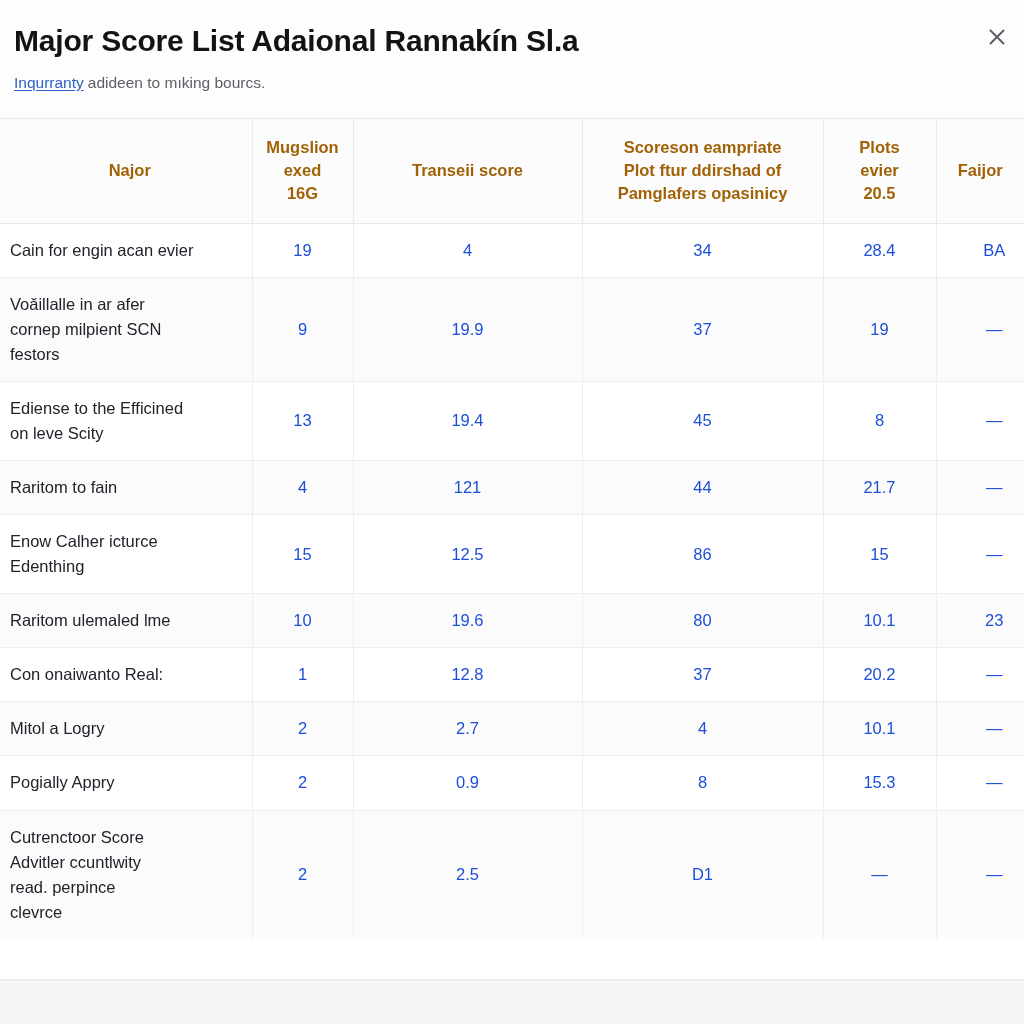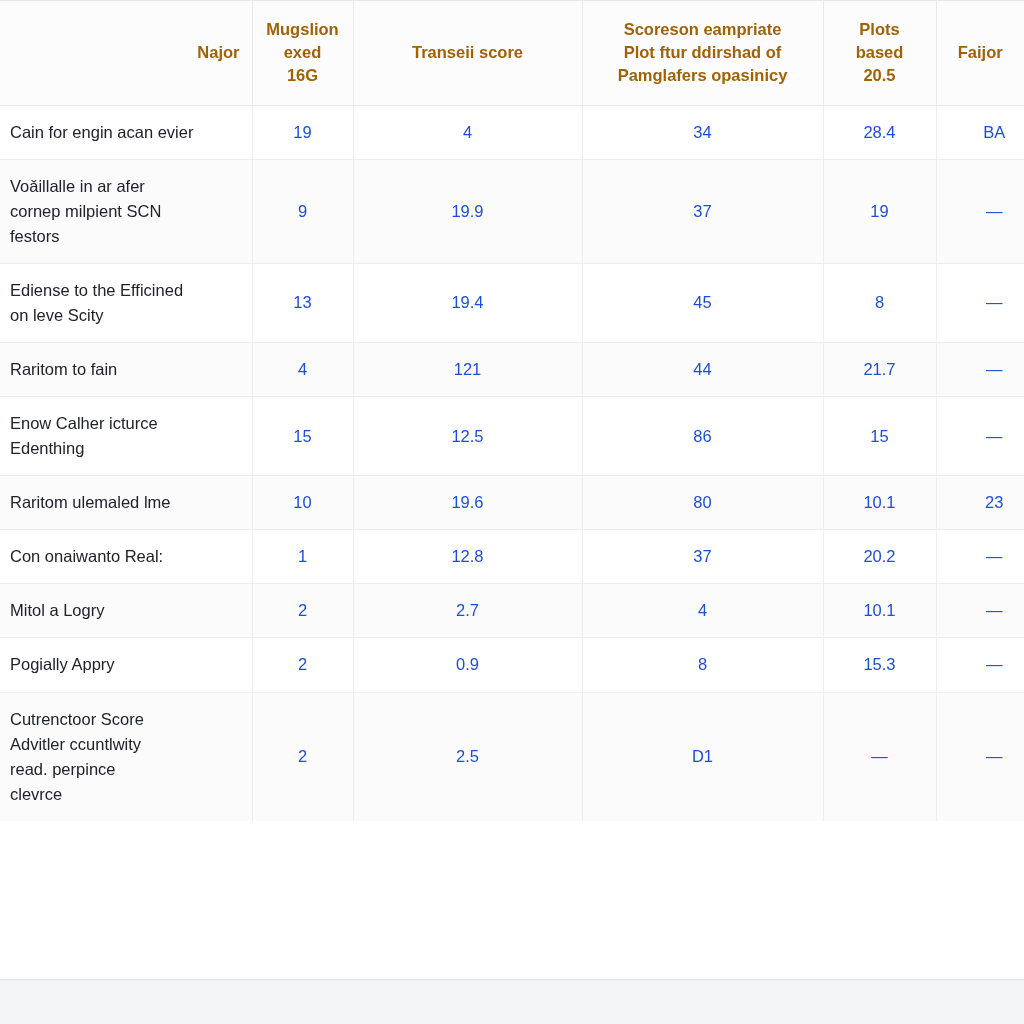--- a/index.html
+++ b/index.html
@@ -102,21 +102,21 @@
     color: #a16207;
     line-height: 1.42;
     padding: 14px 12px;
     vertical-align: middle;
     border-right: 1px solid #e8eaed;
     border-bottom: 1px solid #e6e8eb;
     height: 104px;
   }
   table.score-table thead th:last-child { border-right: none; }
   table.score-table thead th.left {
-    text-align: right;
+    text-align: center;
     padding-left: 20px;
   }
   table.score-table thead th.center { text-align: center; }
 
   table.score-table tbody td {
     font-size: 16.5px;
     color: #22252a;
     line-height: 1.52;
     padding: 14px 12px;
     vertical-align: middle;
@@ -147,20 +147,33 @@
     height: 44px;
     background: #f4f5f7;
     border-top: 1px solid #eceef1;
   }
 </style>
 </head>
 <body>
 
 <div class="screen">
 
+  <div class="modal-header">
+    <div class="title">Major Score List Adaional Rannakín Sl.a</div>
+    <div class="subtitle">
+      <span class="link">Inqurranty</span><span class="rest">adideen to mıking bourcs.</span>
+    </div>
+    <button class="close-btn">
+      <span>
+        <svg width="22" height="22" viewBox="0 0 22 22" aria-hidden="true">
+          <path d="M4.5 4.5 L17.5 17.5 M17.5 4.5 L4.5 17.5" stroke="#5a5e64" stroke-width="1.9" stroke-linecap="round" fill="none"></path>
+        </svg>
+      </span>
+    </button>
+  </div>
 
   <div class="table-wrap">
     <table class="score-table">
       <colgroup>
         <col class="c0">
           <col class="c1">
           <col class="c2">
           <col class="c3">
           <col class="c4">
           <col class="c5">
@@ -178,21 +191,21 @@
           <th class="center">
             <div>Transeii score</div>
           </th>
           <th class="center">
             <div>Scoreson eampriate</div>
             <div>Plot ftur ddirshad of</div>
             <div>Pamglafers opasinicy</div>
           </th>
           <th class="center">
             <div>Plots</div>
-            <div>based</div>
+            <div>evier</div>
             <div>20.5</div>
           </th>
           <th class="center">
             <div>Faijor</div>
           </th>
         </tr>
       </thead>
       <tbody id="table-body">
           <tr>
             <td class="name">

